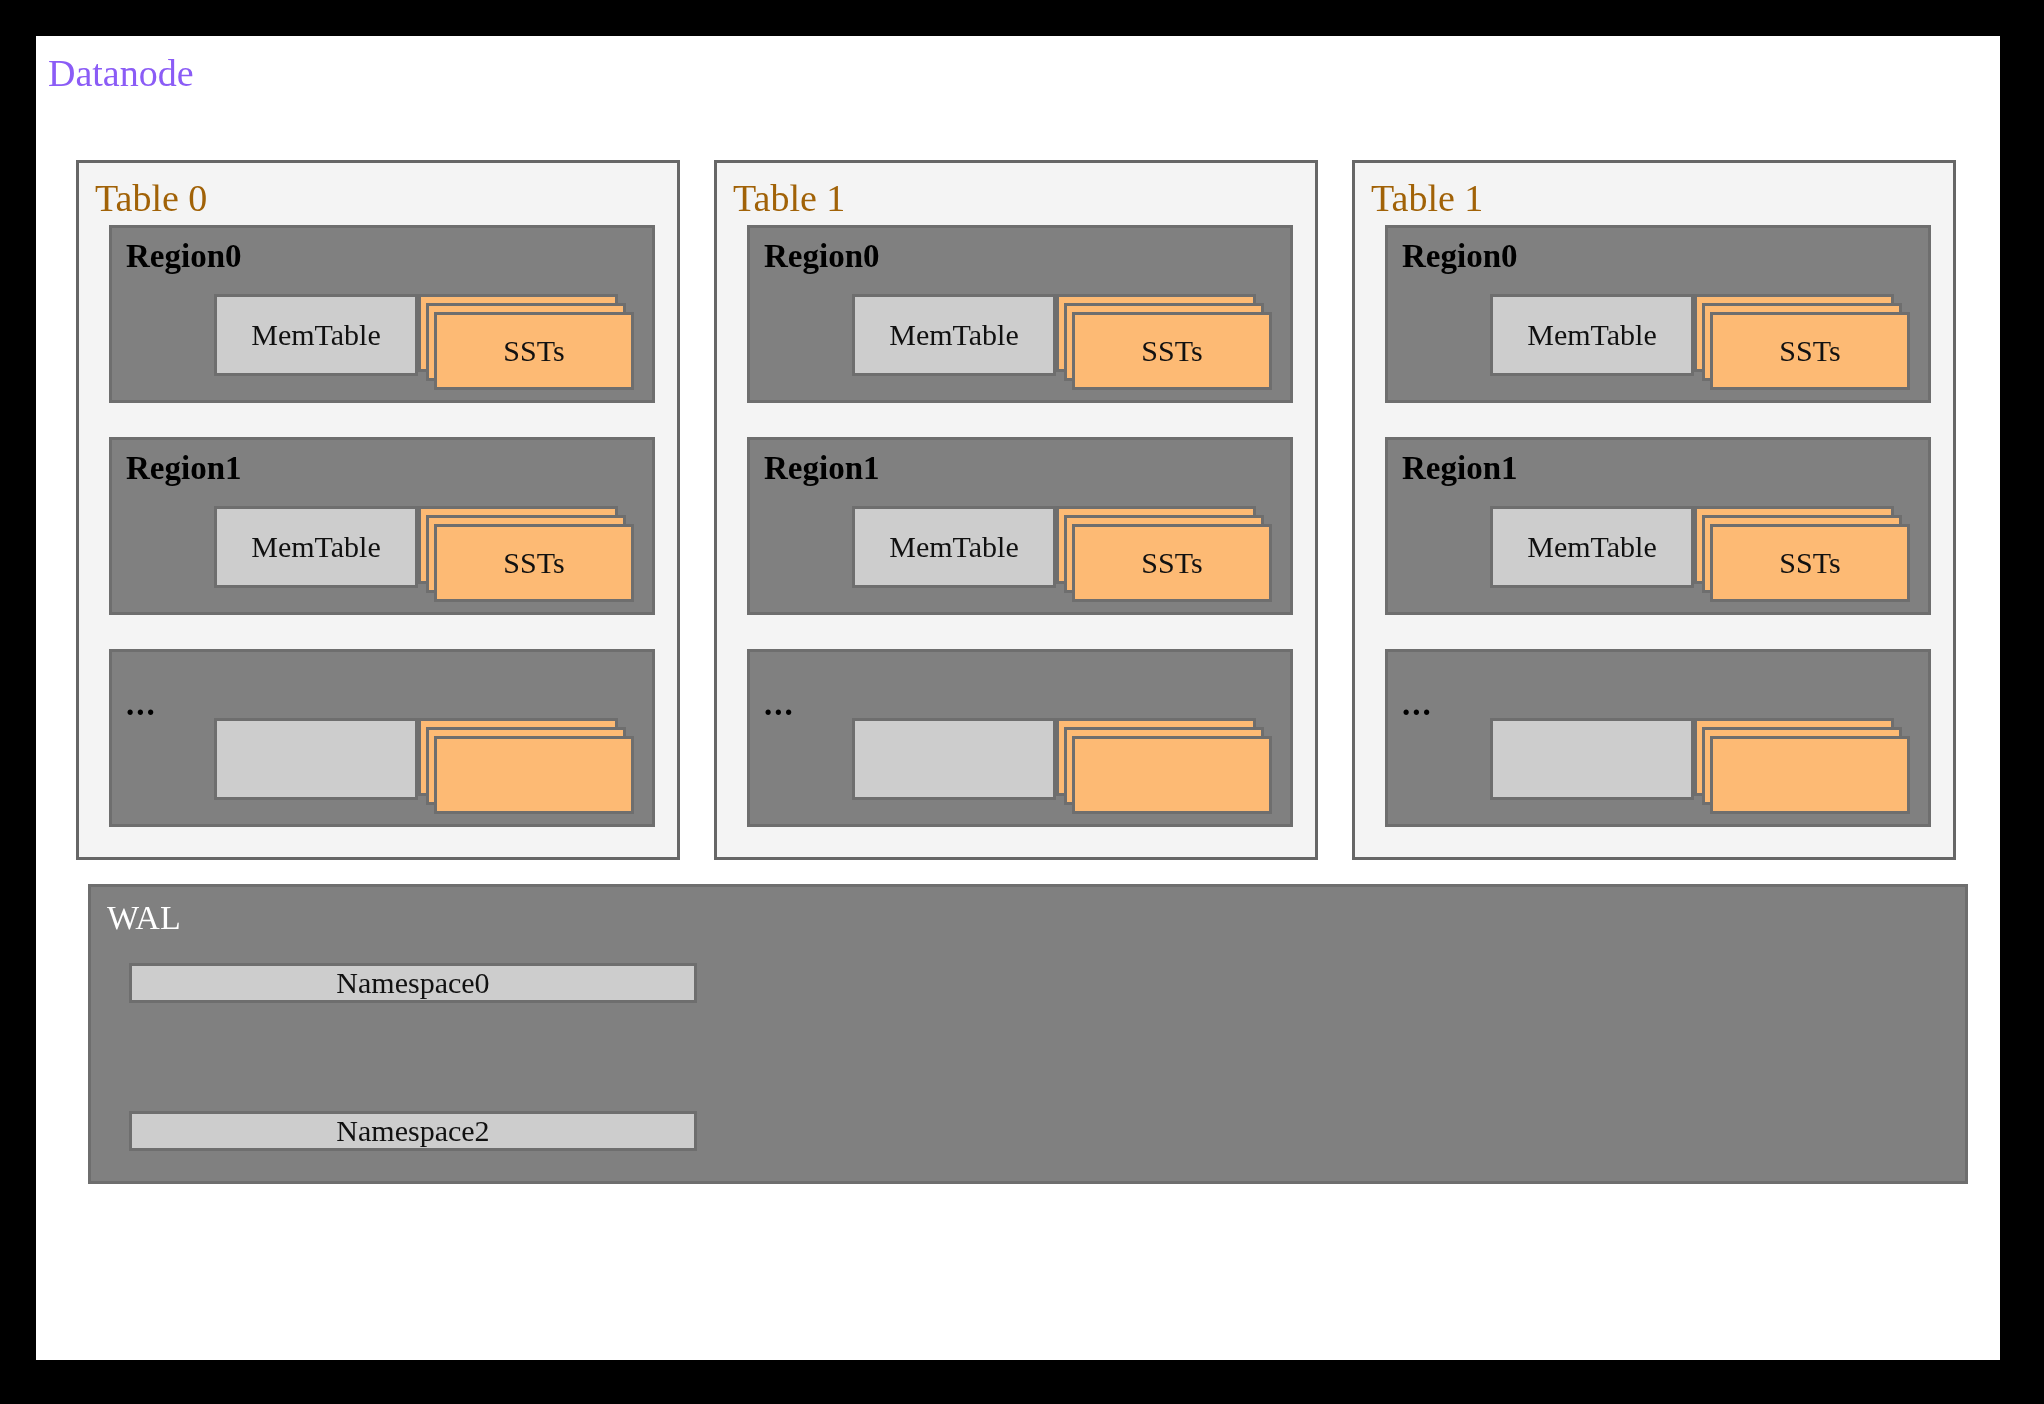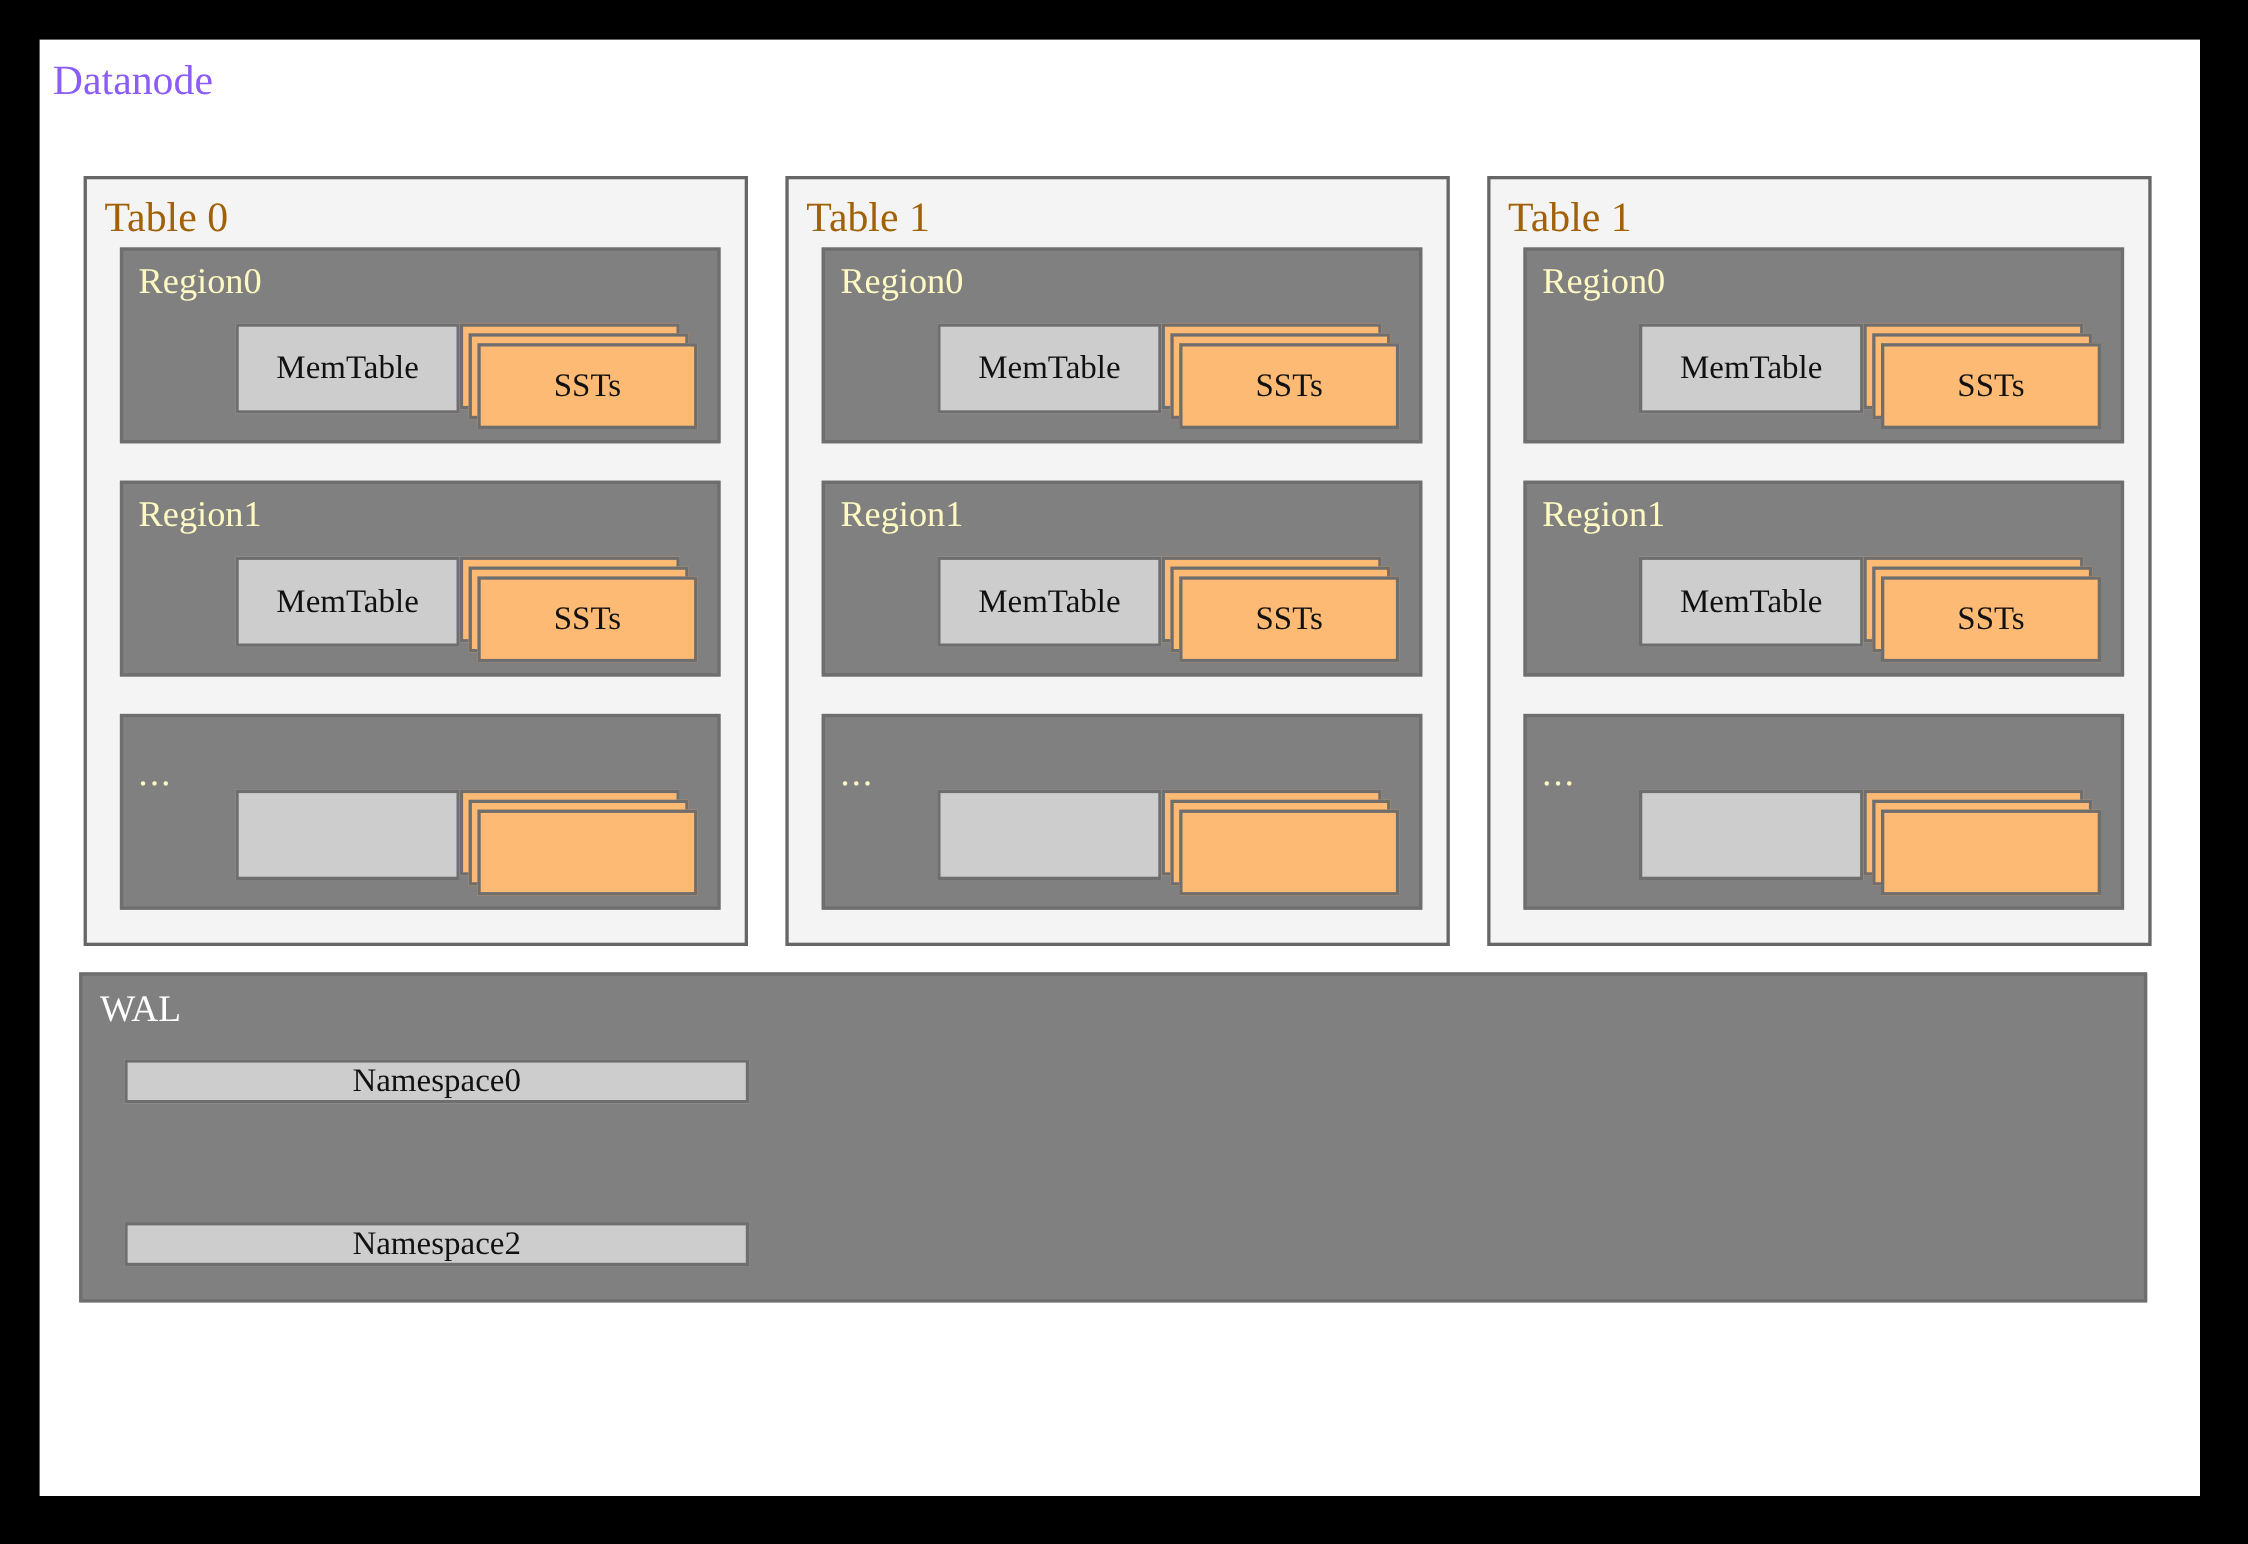--- a/index.html
+++ b/index.html
@@ -83,23 +83,24 @@
     background: #808080;
     border: 3px solid #6e6e6e;
     box-sizing: border-box;
   }
 
   .region-label {
     position: absolute;
     left: 14px;
     top: 12px;
     font-size: 33px;
-    color: #fef9c3;
+    color: #000000;
     line-height: 1;
     white-space: nowrap;
+    font-weight: bold;
   }
 
   .region-label.ellipsis {
     font-size: 33px;
     letter-spacing: 2px;
     top: 36px;
   }
 
   .region-body {
     position: absolute;
@@ -147,21 +148,21 @@
     display: flex;
     align-items: center;
     justify-content: center;
     font-size: 30px;
     color: #111111;
   }
 
   
   .wal {
     position: absolute;
-    left: 36px;
+    left: 52px;
     top: 848px;
     width: 1880px;
     height: 300px;
     background: #808080;
     border: 3px solid #6e6e6e;
     box-sizing: border-box;
   }
 
   .wal-label {
     position: absolute;

